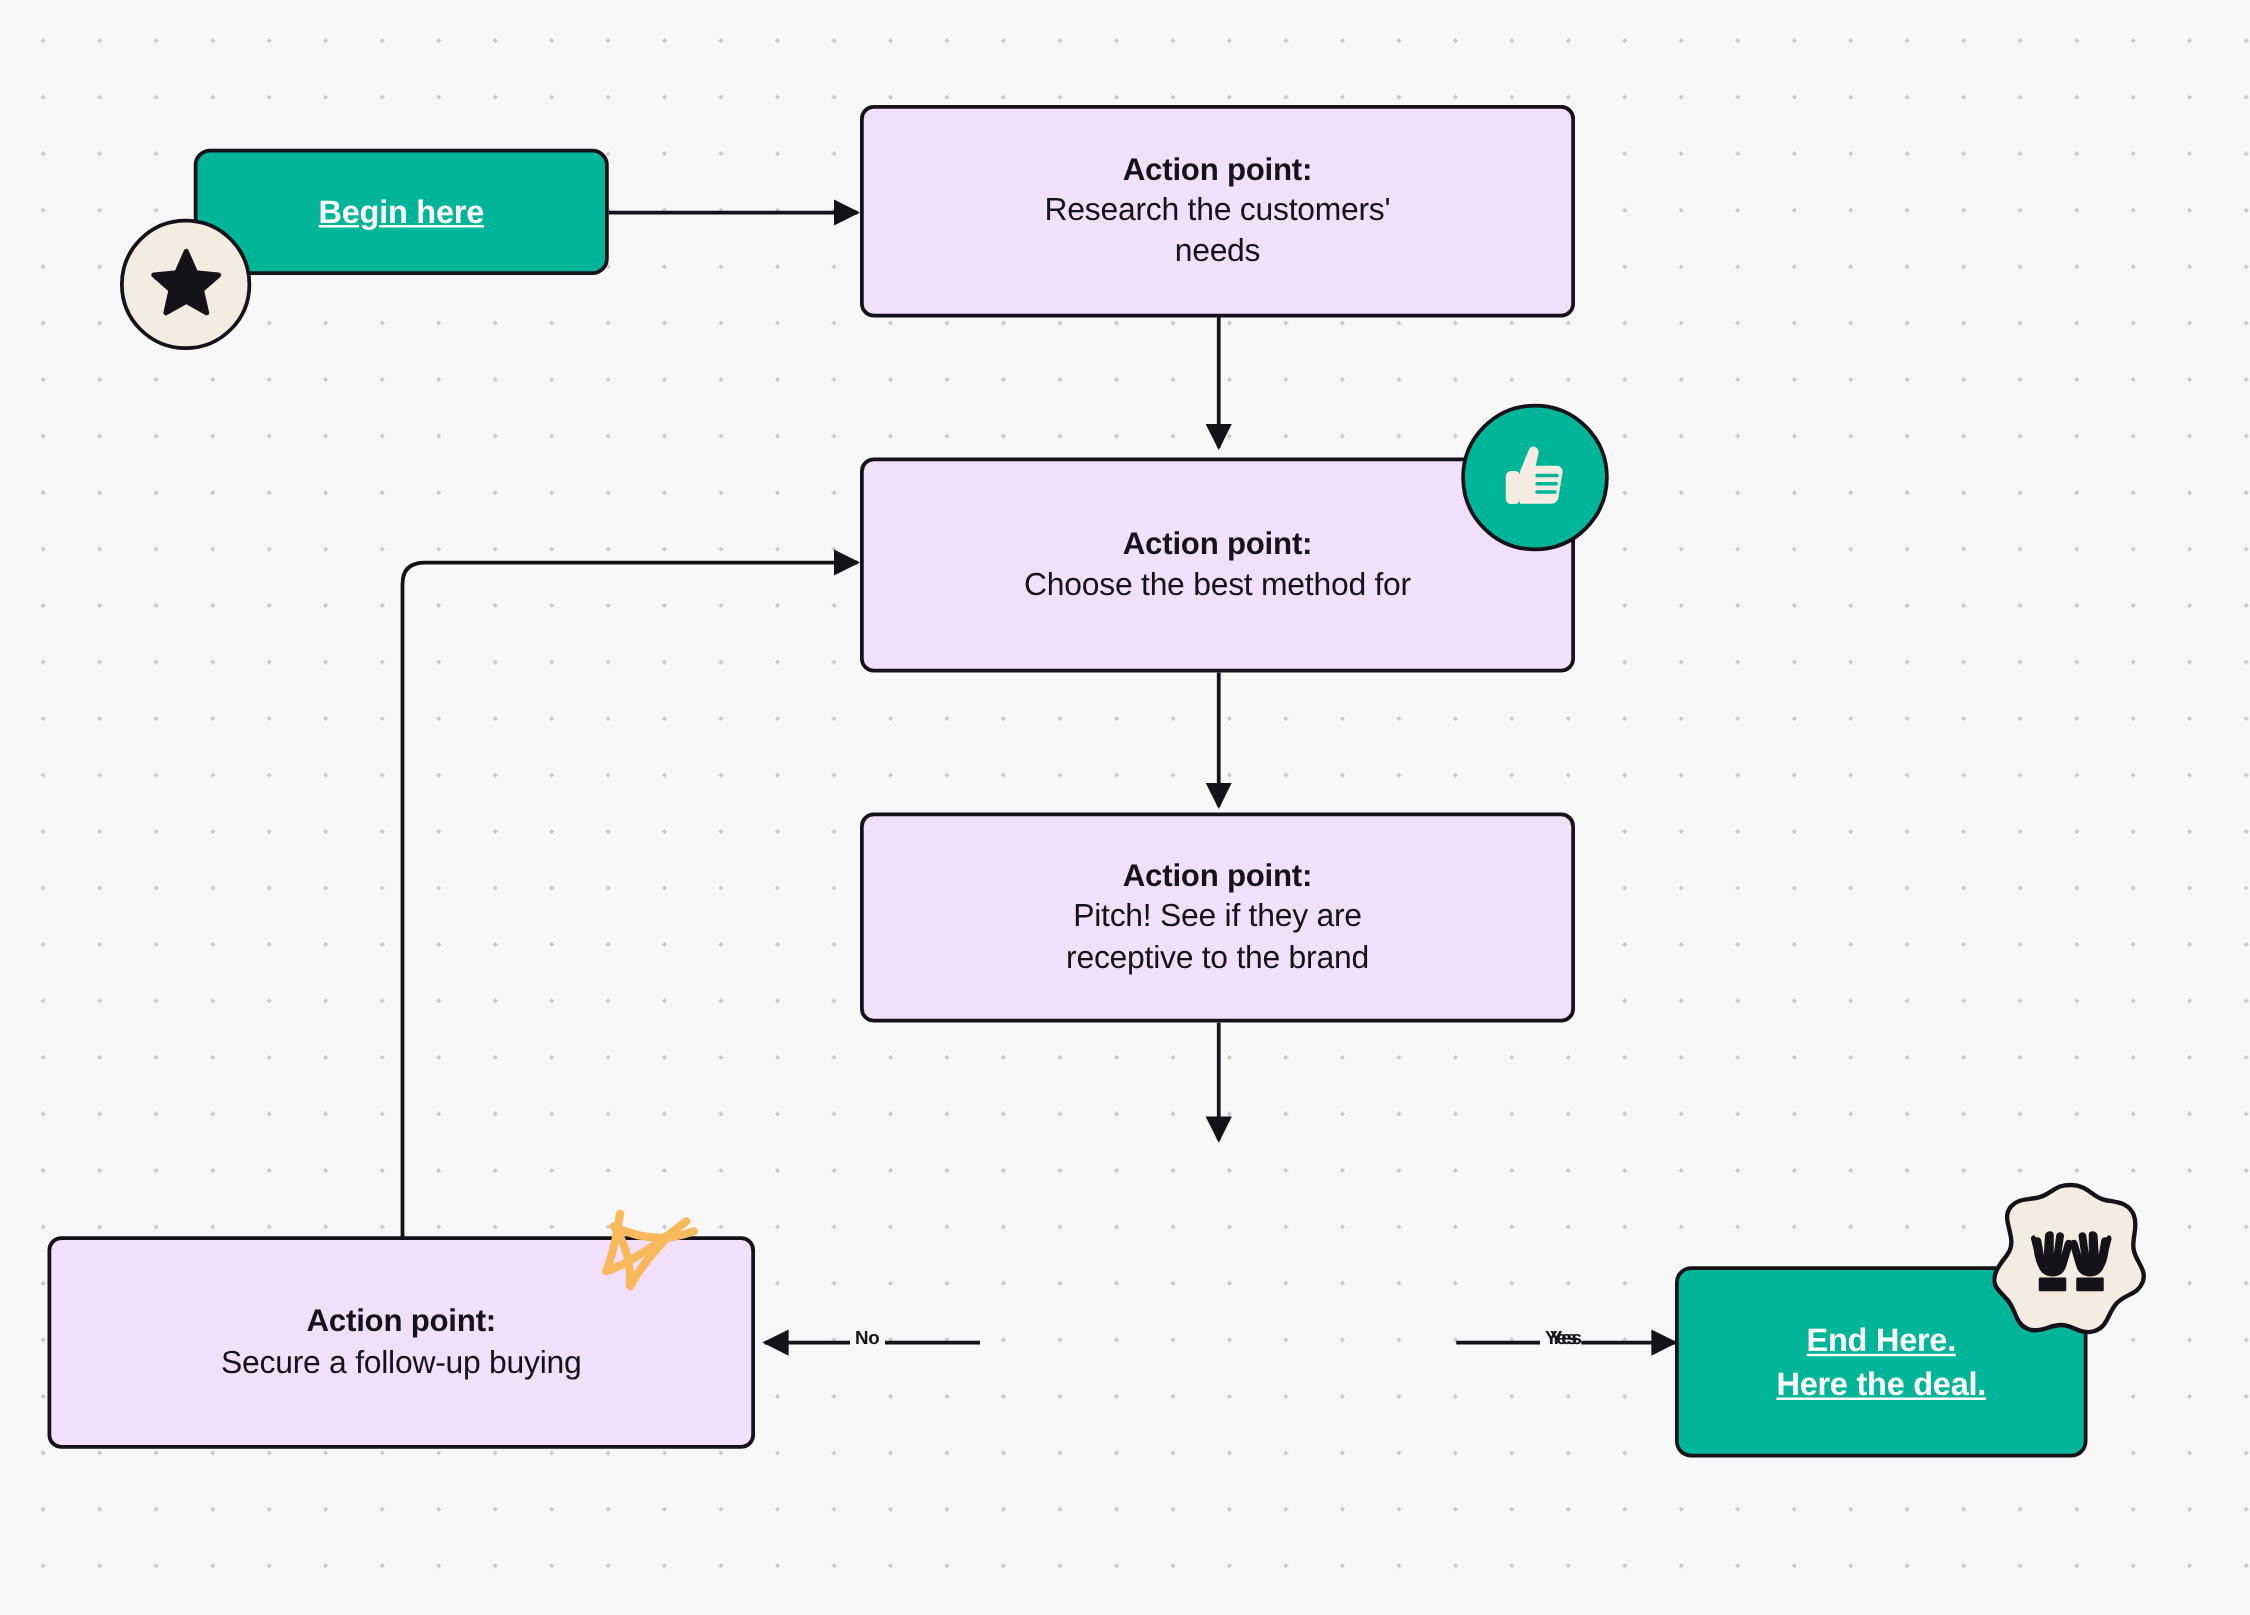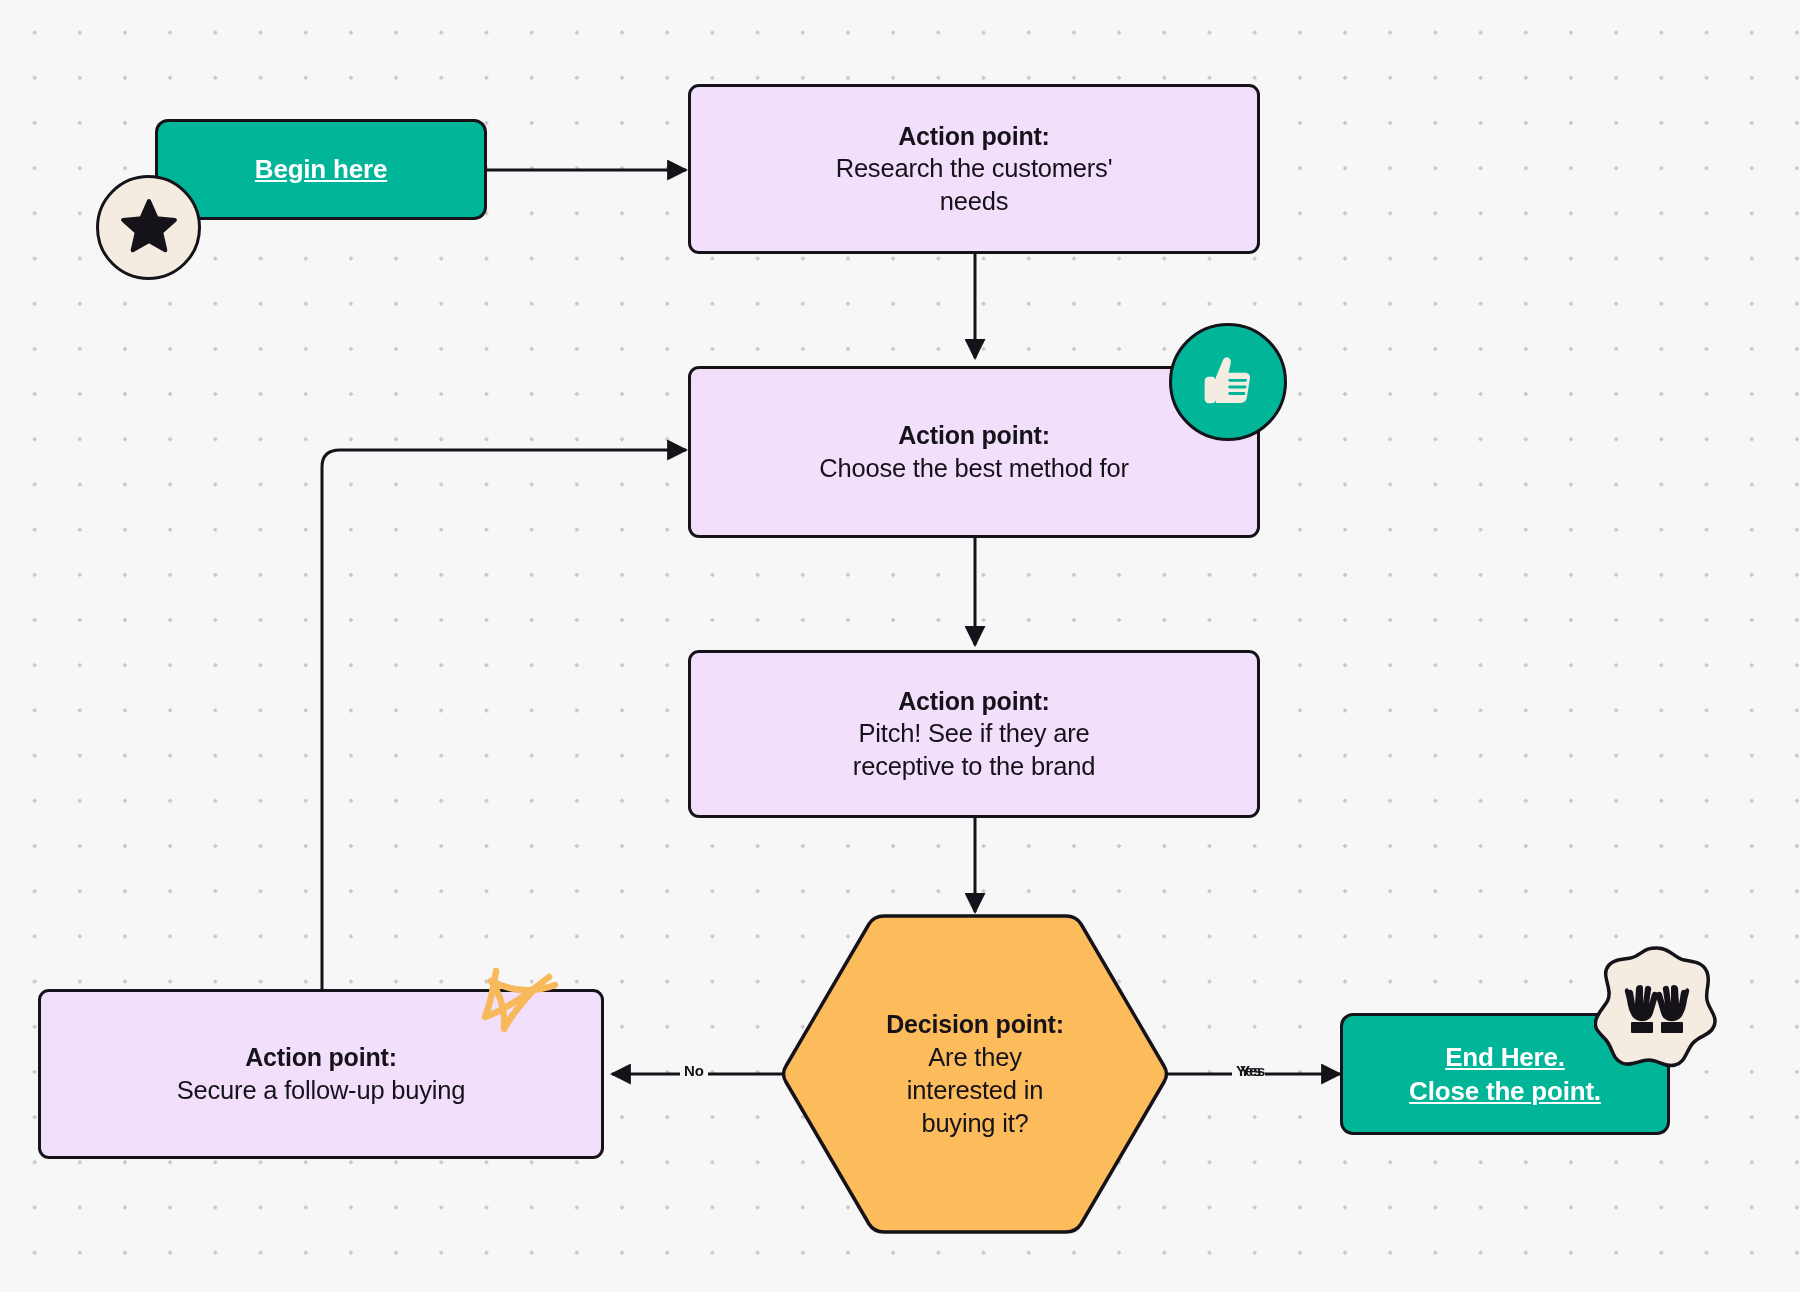--- a/index.html
+++ b/index.html
@@ -194,49 +194,38 @@
   </div>
 
   <div class="node process" style="left:688px; top:650px; width:572px; height:168px;">
     <div class="node-inner">
       <span class="ttl">Action point:</span>
       <span class="bdy">Pitch! See if they are</span>
       <span class="bdy">receptive to the brand</span>
     </div>
   </div>
 
-  <div class="decision" style="left:780px; top:912px; width:390px; height:324px;">
-    <svg width="390" height="324" viewBox="0 0 390 324">
-      <path d="M 104 4 L 286 4 Q 296 4 301 12 L 384 154 Q 389 162 384 170 L 301 312 Q 296 320 286 320 L 104 320 Q 94 320 89 312 L 6 170 Q 1 162 6 154 L 89 12 Q 94 4 104 4 Z" fill="#FDBC5B" stroke="#15121A" stroke-width="3.5" stroke-linejoin="round"></path>
-    </svg>
-    <div class="dec-text">
-      <span class="ttl">Decision point:</span>
-      <span class="bdy">Are they</span>
-      <span class="bdy">interested in</span>
-      <span class="bdy">buying it?</span>
-    </div>
-  </div>
 
   <div class="node process" style="left:38px; top:989px; width:566px; height:170px;">
     <div class="node-inner">
       <span class="ttl">Action point:</span>
       <span class="bdy">Secure a follow-up buying</span>
     </div>
   </div>
 
   <div class="doodle" style="left:463px; top:955px; width:108px; height:96px;">
     <svg width="108" height="96" viewBox="0 0 108 96">
       <path d="M33 16 C30 36 26 52 22 62 C40 56 66 38 86 22 C70 34 52 54 41 74 C42 58 38 40 28 26 C44 34 66 40 92 30" fill="none" stroke="#F7B95C" stroke-width="6.5" stroke-linecap="round" stroke-linejoin="round"></path>
     </svg>
   </div>
 
-  <div class="node terminator" style="left:1340px; top:1013px; width:330px; height:122px;">
+  <div class="node terminator" style="left:1340px; top:1013px; width:330px; height:153px;">
     <div class="node-inner">
       <span class="t-line">End Here.</span>
-      <span class="t-line">Close the point.</span>
+      <span class="t-line">Here the deal.</span>
     </div>
   </div>
 
   <div class="badge" style="left:1594px; top:944px; width:126px; height:126px;">
     <svg width="126" height="126" viewBox="0 0 126 126">
       <path d="M63 4 C76 4 80 14 90 16 C100 18 109 18 113 28 C117 38 111 46 113 56 C115 66 124 72 120 82 C116 92 106 91 99 99 C92 107 92 118 81 121 C70 124 65 116 55 116 C45 116 38 123 28 119 C18 115 19 104 12 96 C5 88 -2 84 3 73 C8 62 16 59 15 48 C14 37 8 29 15 21 C22 13 33 17 42 12 C51 7 52 4 63 4 Z" fill="#F4EBE1" stroke="#15121A" stroke-width="3.5" stroke-linejoin="round"></path>
       <g fill="#15121A">
         <path d="M35 46 q3 -1 4 2 l2 12 1 -16 q1 -3 4 -3 q3 0 3 3 l0 15 2 -15 q1 -3 4 -2 q3 1 2 4 l-2 14 3 -10 q1 -3 4 -2 q3 1 2 4 l-5 17 q-2 7 -9 8 q-8 1 -12 -5 q-4 -7 -5 -16 l-2 -8 q-1 -3 2 -4 Z"></path>
         <rect x="37" y="78" width="22" height="11" rx="1"></rect>
         <path d="M91 46 q-3 -1 -4 2 l-2 12 -1 -16 q-1 -3 -4 -3 q-3 0 -3 3 l0 15 -2 -15 q-1 -3 -4 -2 q-3 1 -2 4 l2 14 -3 -10 q-1 -3 -4 -2 q-3 1 -2 4 l5 17 q2 7 9 8 q8 1 12 -5 q4 -7 5 -16 l2 -8 q1 -3 -2 -4 Z"></path>

